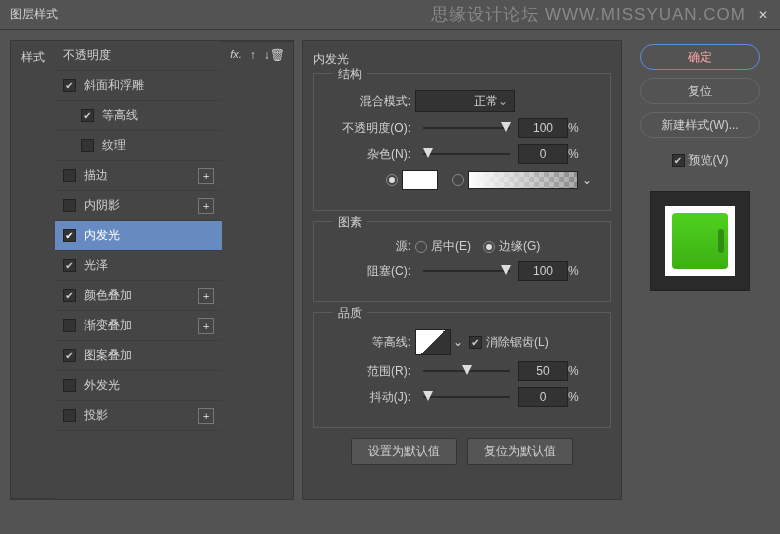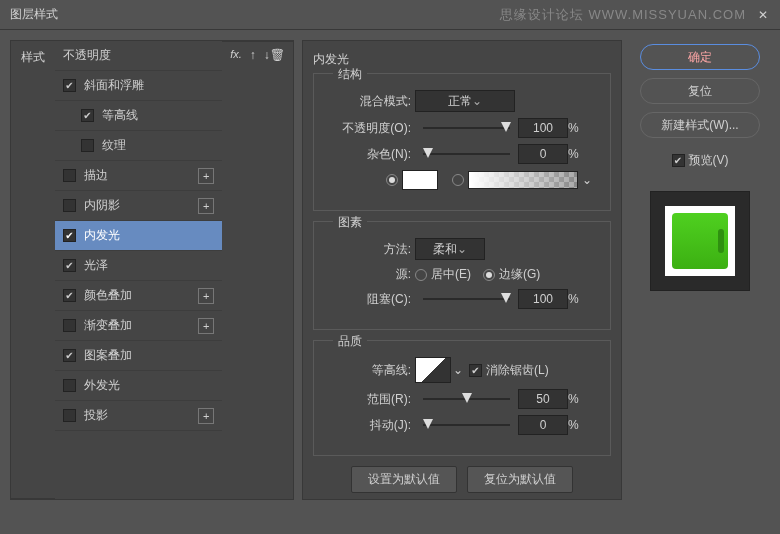--- a/index.html
+++ b/index.html
@@ -1,38 +1,38 @@
 <!DOCTYPE html>
 <html><head>
 <meta charset="utf-8">
 <style>
 *{box-sizing:border-box;margin:0;padding:0;font-family:"Microsoft YaHei",Arial,sans-serif;font-size:12px;color:#d0d0d0}
 body{background:#535353;width:780px;height:534px;position:relative;overflow:hidden}
 .titlebar{height:30px;background:#535353;border-bottom:1px solid #383838;display:flex;align-items:center;padding:0 10px;justify-content:space-between}
-.watermark{color:#888;letter-spacing:1px;font-size:13px}
+.watermark{color:#888;letter-spacing:1px;font-size:17px}
 .main{display:flex;height:480px;padding:10px;gap:8px}
 .left{width:284px;border:1px solid #383838;background:#454545;display:flex;flex-direction:row}
 .left-header{padding:8px 10px;border-bottom:1px solid #383838}
 .style-list{flex:1;overflow:auto}
 .style-item{display:flex;align-items:center;padding:6px 8px;border-bottom:1px solid #3d3d3d;cursor:pointer;position:relative}
 .style-item.selected{background:#678bc0;color:#fff}
 .style-item.selected *{color:#fff}
 .style-item .cb{width:13px;height:13px;background:#333;border:1px solid #222;margin-right:8px;display:flex;align-items:center;justify-content:center;font-size:10px}
 .style-item .cb.checked::after{content:"✔";color:#ccc;font-size:10px}
 .style-item.selected .cb.checked::after{color:#fff}
 .indent{padding-left:26px}
 .add-icon{margin-left:auto;width:16px;height:16px;border:1px solid #777;display:flex;align-items:center;justify-content:center;font-size:11px}
 .left-footer{height:26px;border-top:1px solid #383838;display:flex;align-items:center;padding:0 8px;justify-content:flex-start}
 .center{flex:1;border:1px solid #383838;background:#454545;padding:10px;overflow:auto}
 .panel-title{margin-bottom:5px}
 .group{border:1px solid #5a5a5a;padding:10px 12px 14px;margin-bottom:10px;position:relative}
 .group-title{position:absolute;top:-8px;left:19px;background:#454545;padding:0 5px}
 .row{display:flex;align-items:center;margin:6px 0;}
 .label{width:85px;text-align:right;margin-right:4px}
-.select{background:#333;border:1px solid #222;height:22px;width:100px;display:flex;align-items:center;padding:0 6px;justify-content:center}
+.select{background:#333;border:1px solid #222;height:22px;width:100px;display:flex;align-items:center;padding:0 6px;justify-content:flex-end}
 .select::after{content:"⌄";color:#aaa}
 .slider{flex:1;height:18px;position:relative;margin:0 8px}
 .slider-track{position:absolute;top:8px;left:0;right:0;height:2px;background:#2a2a2a}
 .slider-thumb{position:absolute;top:3px;width:0;height:0;border-left:5px solid transparent;border-right:5px solid transparent;border-top:10px solid #ddd}
 .numbox{width:50px;height:20px;background:#333;border:1px solid #222;text-align:center;line-height:18px}
 .unit{width:30px}
 .radio{width:12px;height:12px;border-radius:50%;border:1px solid #888;display:inline-flex;align-items:center;justify-content:center;margin-right:4px}
 .radio.checked::after{content:"";width:6px;height:6px;border-radius:50%;background:#ddd}
 .swatch{width:36px;height:20px;background:#fff;border:1px solid #222}
 .gradient{width:110px;height:18px;background:repeating-conic-gradient(#888 0 25%,#aaa 0 50%) 0 0/10px 10px;border:1px solid #222;position:relative}
@@ -170,26 +170,20 @@
         <span style="width:14px"></span>
         <span class="radio"></span>
         <div class="gradient"></div>
         <span style="margin-left:4px">⌄</span>
       </div>
     </div>
 
     <div class="group">
       <div class="group-title">图素</div>
       <div class="row">
-        <span class="label">方法:</span>
-        <div class="select" style="width:70px">
-            <span>柔和</span>
-          </div>
-      </div>
-      <div class="row">
         <span class="label">源:</span>
         <span class="radio"></span>
           <span>居中(E)</span>
         <span style="width:12px"></span>
         <span class="radio checked"></span>
           <span>边缘(G)</span>
       </div>
       <div class="row">
         <span class="label">阻塞(C):</span>
         <div class="slider">

